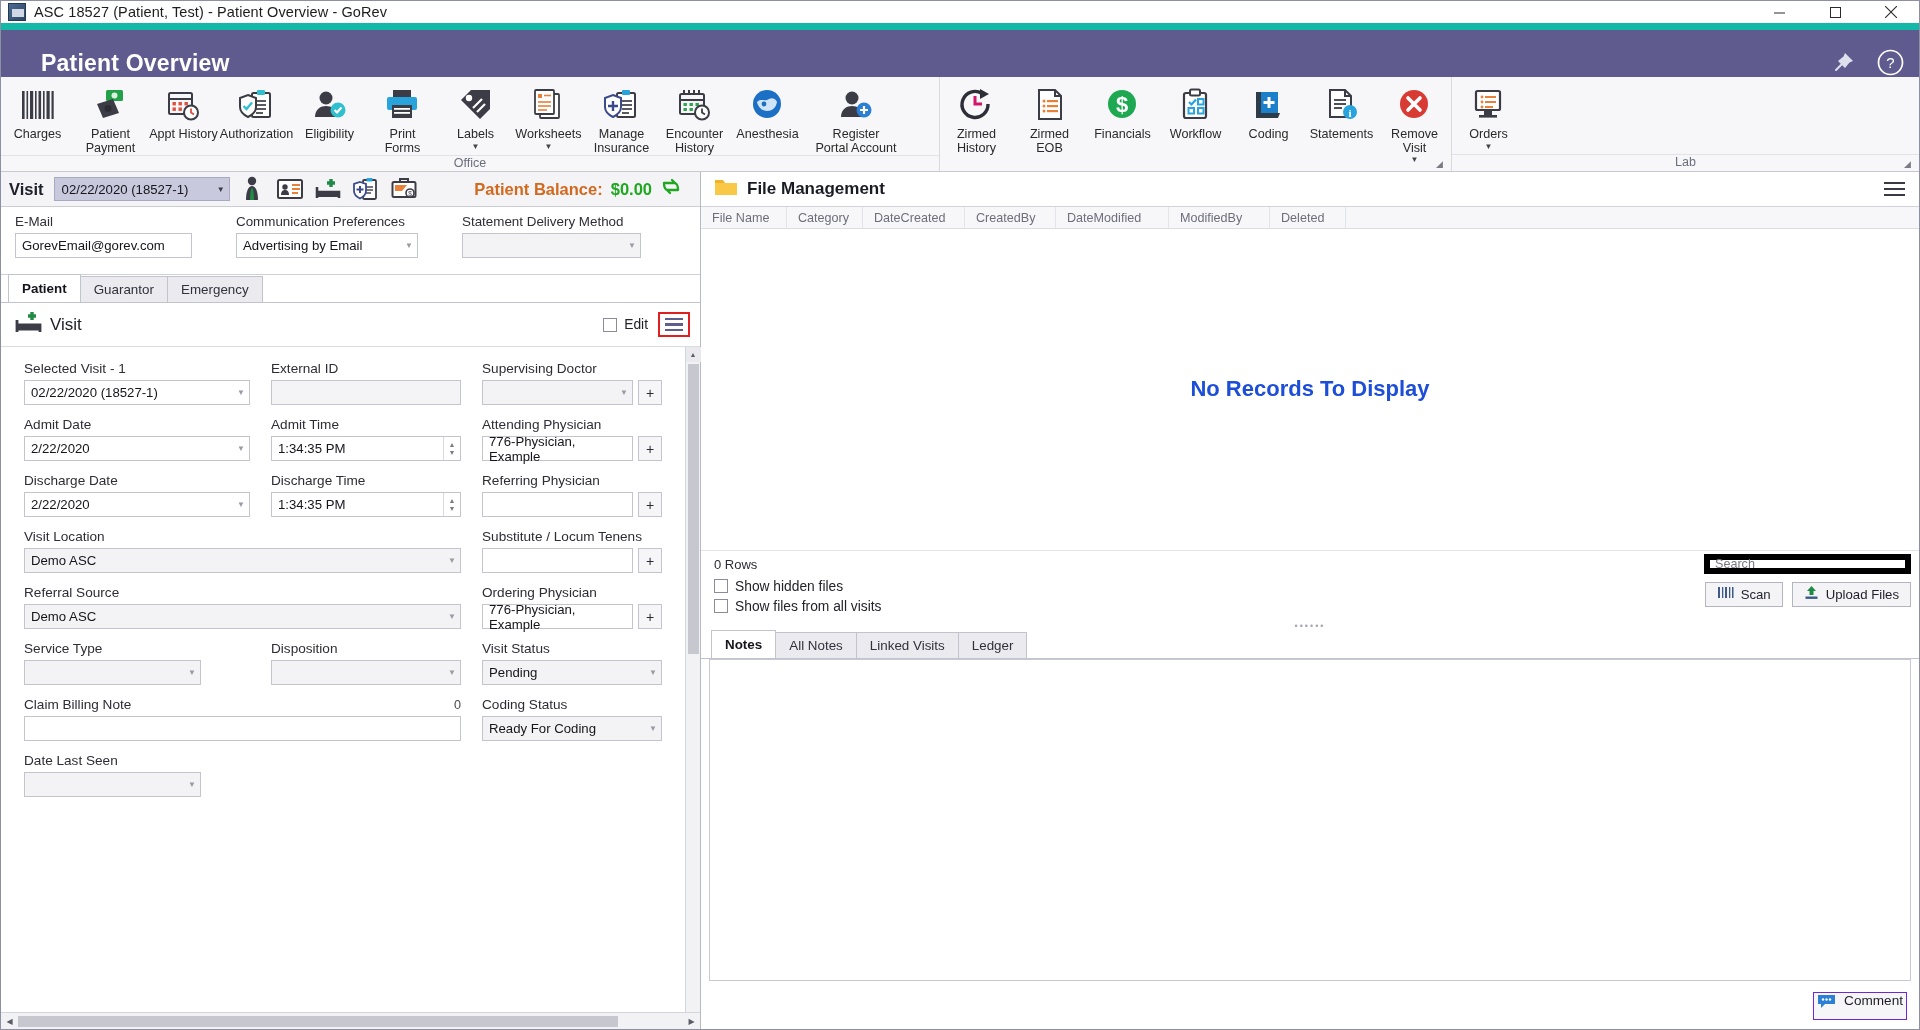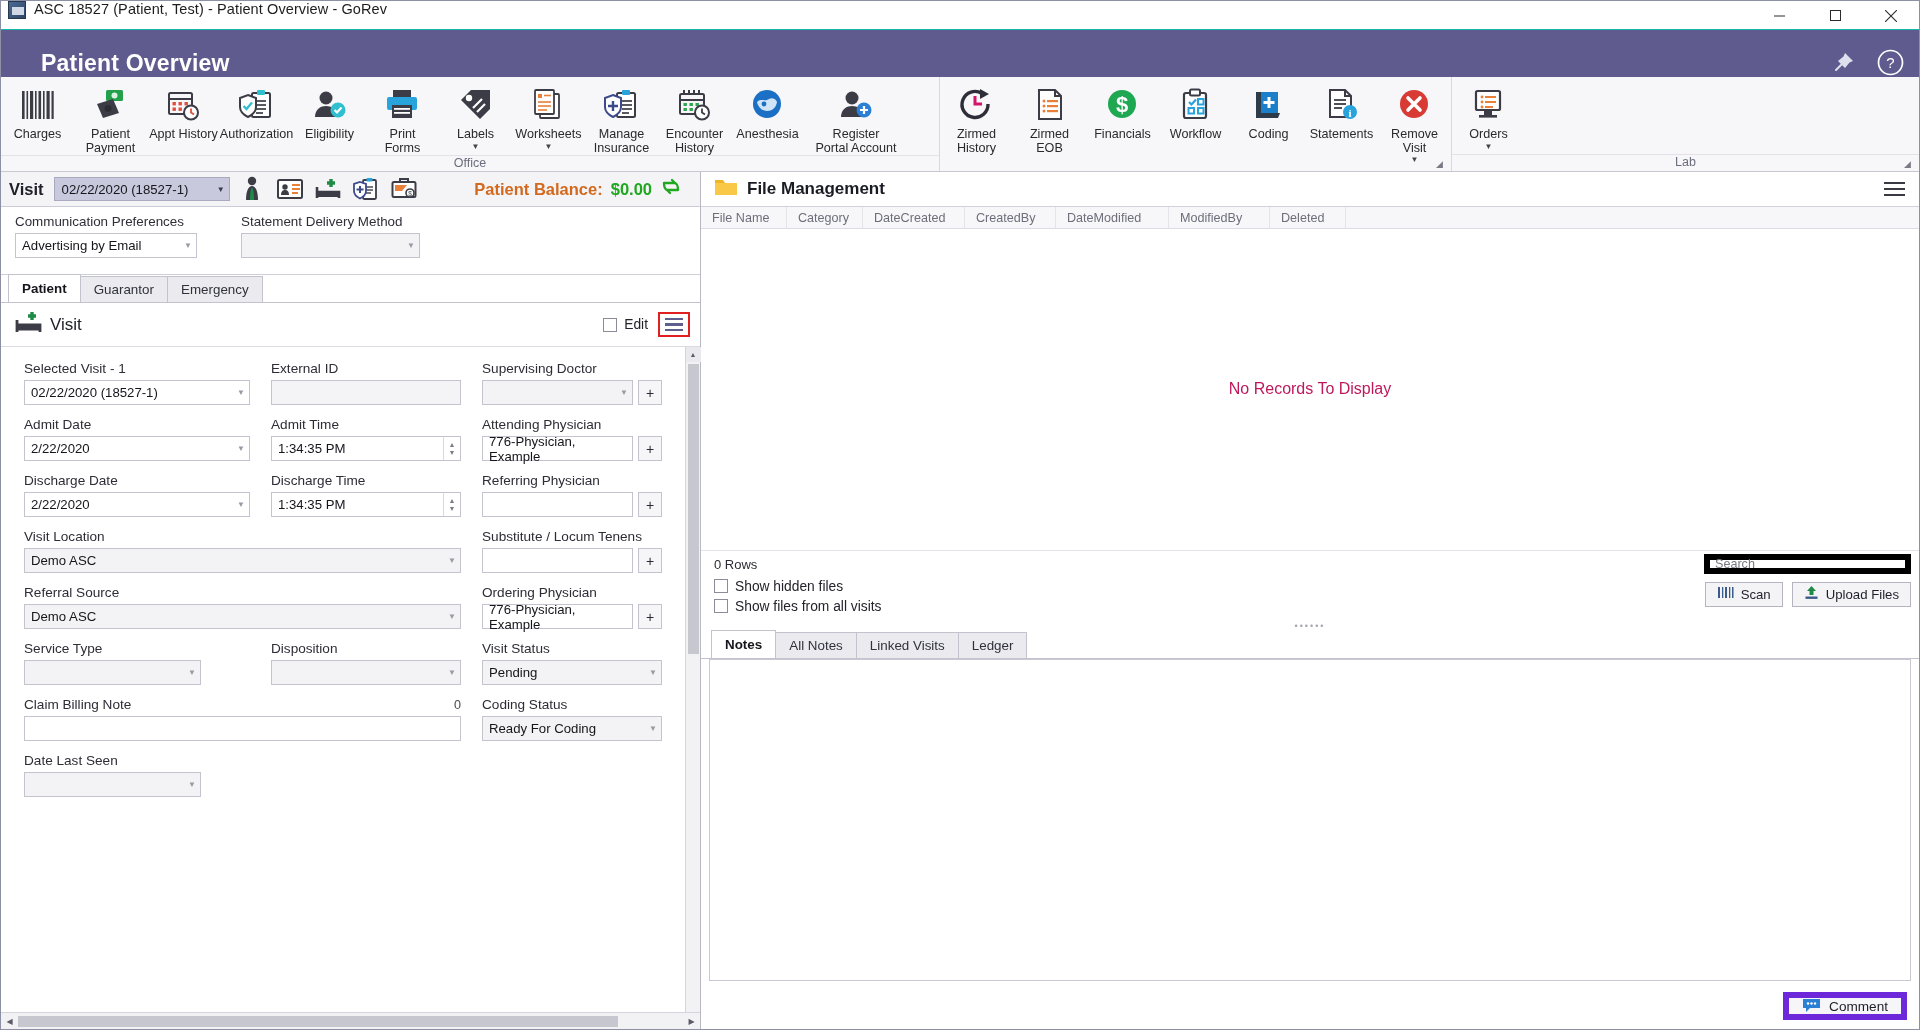--- a/index.html
+++ b/index.html
@@ -15,22 +15,22 @@
     width: 1920px; height: 1030px;
     background: #ffffff;
     border: 1px solid #8d8fa5;
     display: flex; flex-direction: column;
   }
 
   
   .titlebar {
     height: 29px; min-height: 29px;
     background: #ffffff;
-    display: flex; align-items: flex-start;
-    border-bottom: 1px solid #14b8a6;
+    display: flex; align-items: center;
+    border-bottom: 7px solid #14b8a6;
   }
   .titlebar .tb-icon {
     width: 18px; height: 18px; margin: 0 8px 0 7px;
     background: linear-gradient(135deg,#4b6a93,#2e4663);
     border: 1px solid #24394f;
     position: relative; flex: none;
   }
   .titlebar .tb-icon::after {
     content: ""; position: absolute; left: 3px; top: 5px;
     width: 12px; height: 8px; background: #cfd8e4;
@@ -272,22 +272,23 @@
     background: #f7f7f9;
     border-bottom: 1px solid #dcdce4;
   }
   .fm-col {
     font-size: 12.6px; color: #6e6e7b;
     padding-left: 11px; border-right: 1px solid #e3e3ea;
     height: 22px; display: flex; align-items: center;
   }
   .fm-empty {
     flex: 1; display: flex; align-items: center; justify-content: center;
-    font-size: 16px; color: #be185d;
+    font-size: 22px; color: #1d4ed8;
     border-bottom: 1px solid #e2e2e9;
+    font-weight: bold;
   }
   .fm-statusrow {
     height: 27px; min-height: 27px;
     display: flex; align-items: center; gap: 10px;
     padding: 0 8px 0 13px;
   }
   .fm-statusrow .rows-label { font-size: 13px; color: #2c2c36; }
   .fm-search {
     margin-left: auto; width: 207px; height: 20px;
     border: 6px solid #000000; background: #ffffff;
@@ -318,23 +319,23 @@
   .notes-area {
     flex: 1; margin: 0 8px 6px 8px;
     border: 1px solid #c9c9d4; background: #ffffff; min-height: 0;
   }
   .fm-footer {
     height: 42px; min-height: 42px;
     display: flex; align-items: center; justify-content: flex-end;
     padding: 0 12px 4px 0;
   }
   .comment-btn {
-    height: 28px; padding: 0 13px;
-    border: 6px solid #6d28d9; background: #f6f6f8;
-    display: flex; align-items: center; gap: 8px;
+    height: 28px; padding: 0 3px;
+    border: 1px solid #6d28d9; background: #f6f6f8;
+    display: flex; align-items: flex-start; gap: 8px;
     font-size: 13.6px; color: #1e1e28;
   }
 </style>
 </head>
 <body>
 
 <div class="app">
 
   <div class="titlebar">
     <div class="tb-icon"></div>
@@ -779,20 +780,26 @@
               <path d="M4 7 H15 L12 4" fill="none" stroke="#1fa81f" stroke-width="2.3" stroke-linecap="round" stroke-linejoin="round"></path>
               <path d="M18 14 H7 L10 17" fill="none" stroke="#1fa81f" stroke-width="2.3" stroke-linecap="round" stroke-linejoin="round"></path>
               <path d="M15 7 C18 8 18 12 18 14" fill="none" stroke="#1fa81f" stroke-width="2.3"></path>
               <path d="M7 14 C4 13 4 9 4 7" fill="none" stroke="#1fa81f" stroke-width="2.3"></path>
             </svg>
           </span>
         </div>
       </div>
 
       <div class="contact-strip">
+        <div class="fld">
+          <div class="flabel">E-Mail</div>
+          <div class="txtbox" style="width:177px;">
+            <span>GorevEmail@gorev.com</span>
+          </div>
+        </div>
         <div class="fld">
           <div class="flabel">Communication Preferences</div>
           <div class="combo" style="width:182px;">
             <span>Advertising by Email</span>
             <span class="cb-caret">▼</span>
           </div>
         </div>
         <div class="fld">
           <div class="flabel">Statement Delivery Method</div>
           <div class="combo disabled" style="width:179px;">

